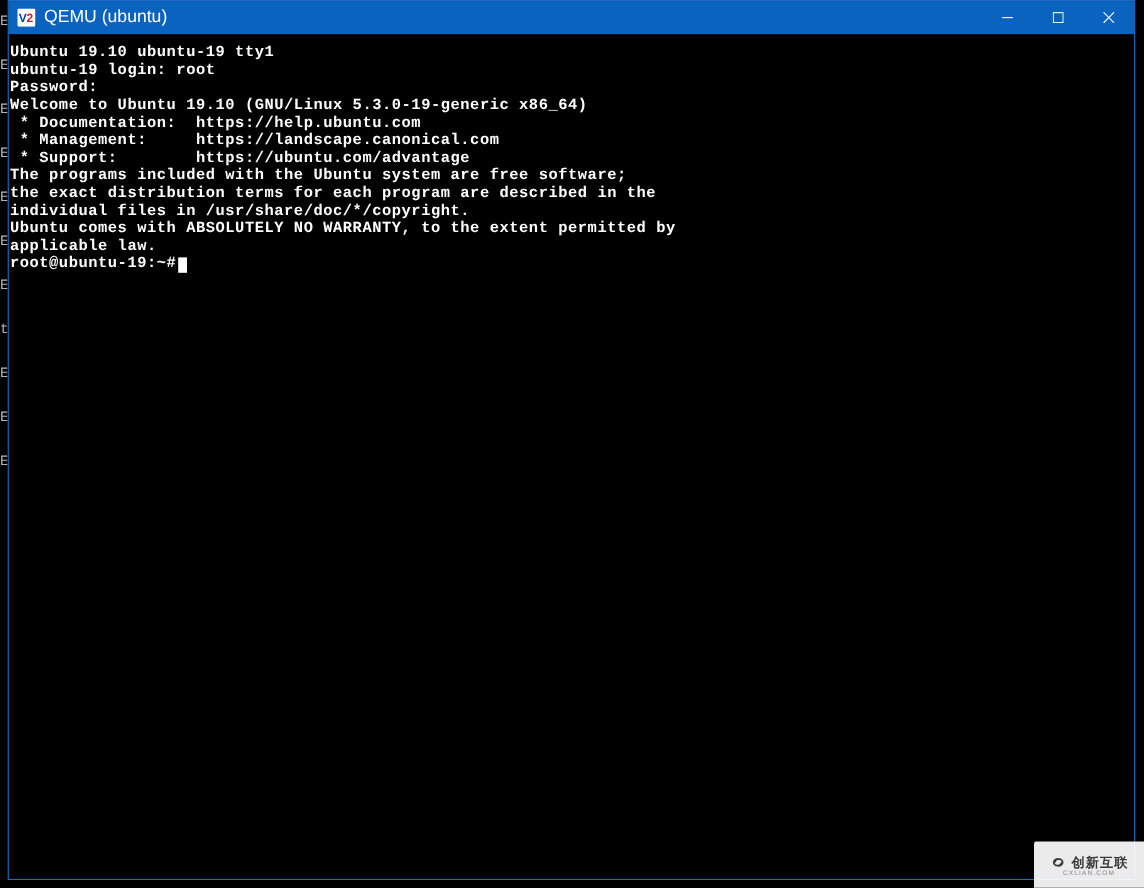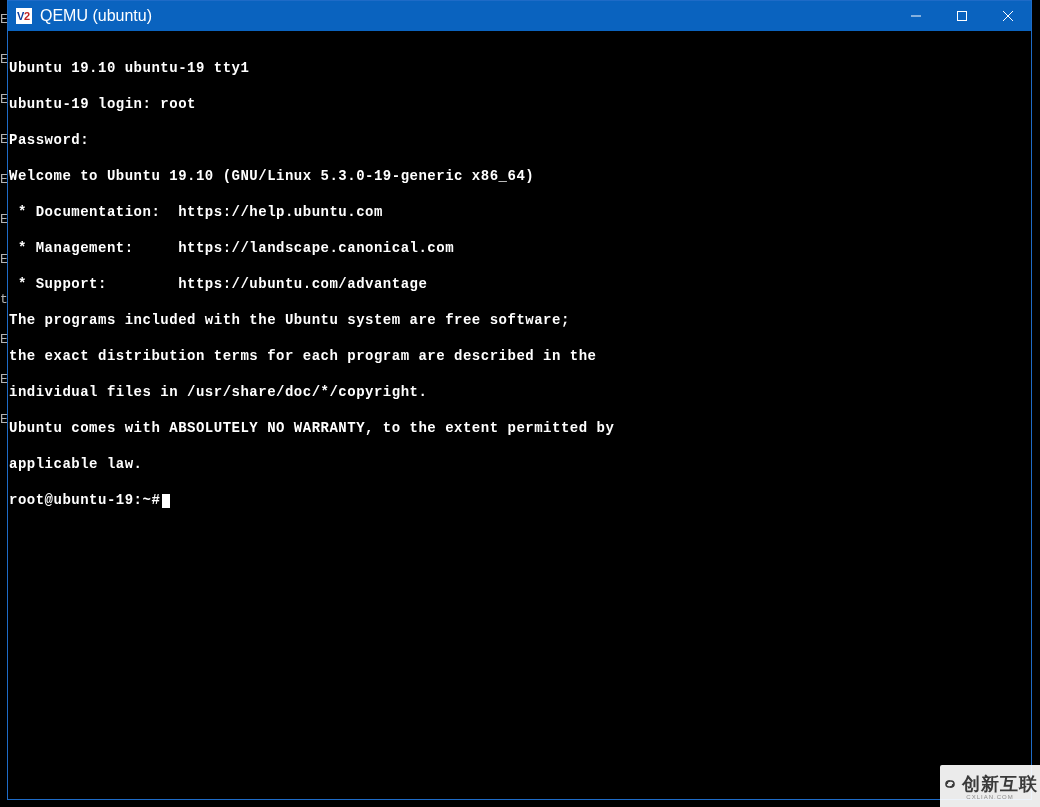--- a/index.html
+++ b/index.html
@@ -87,21 +87,21 @@
     background: #000000;
     color: #ffffff;
     font-family: "Courier New", "Lucida Console", monospace;
     font-size: 14px;
     line-height: 16px;
     white-space: pre;
     padding: 8px 0 0 0;
     letter-spacing: 0.5px;
     font-weight: 600;
   }
-  .terminal .line { display:block;margin-top:20px; }
+  .terminal .line { display:block; }
   .terminal .cursor {
     display:inline-block;
     width: 8px;
     height: 14px;
     background: #ffffff;
     vertical-align: text-bottom;
     margin-left: 2px;
   }
 
   
@@ -114,21 +114,21 @@
     background: rgba(255,255,255,0.92);
     display: flex;
     flex-direction: column;
     align-items: center;
     justify-content: center;
     z-index: 5;
     border-top-left-radius: 2px;
   }
   .watermark .wm-main {
     font-family: "Microsoft YaHei", Arial, sans-serif;
-    font-size: 18px;
+    font-size: 12px;
     font-weight: 700;
     color: #3a3a3a;
     display: flex;
     align-items: center;
     letter-spacing: 1px;
   }
   .watermark .wm-icon {
     width: 16px; height:16px; margin-right:4px;
     display:inline-flex; align-items:center; justify-content:center;
   }

